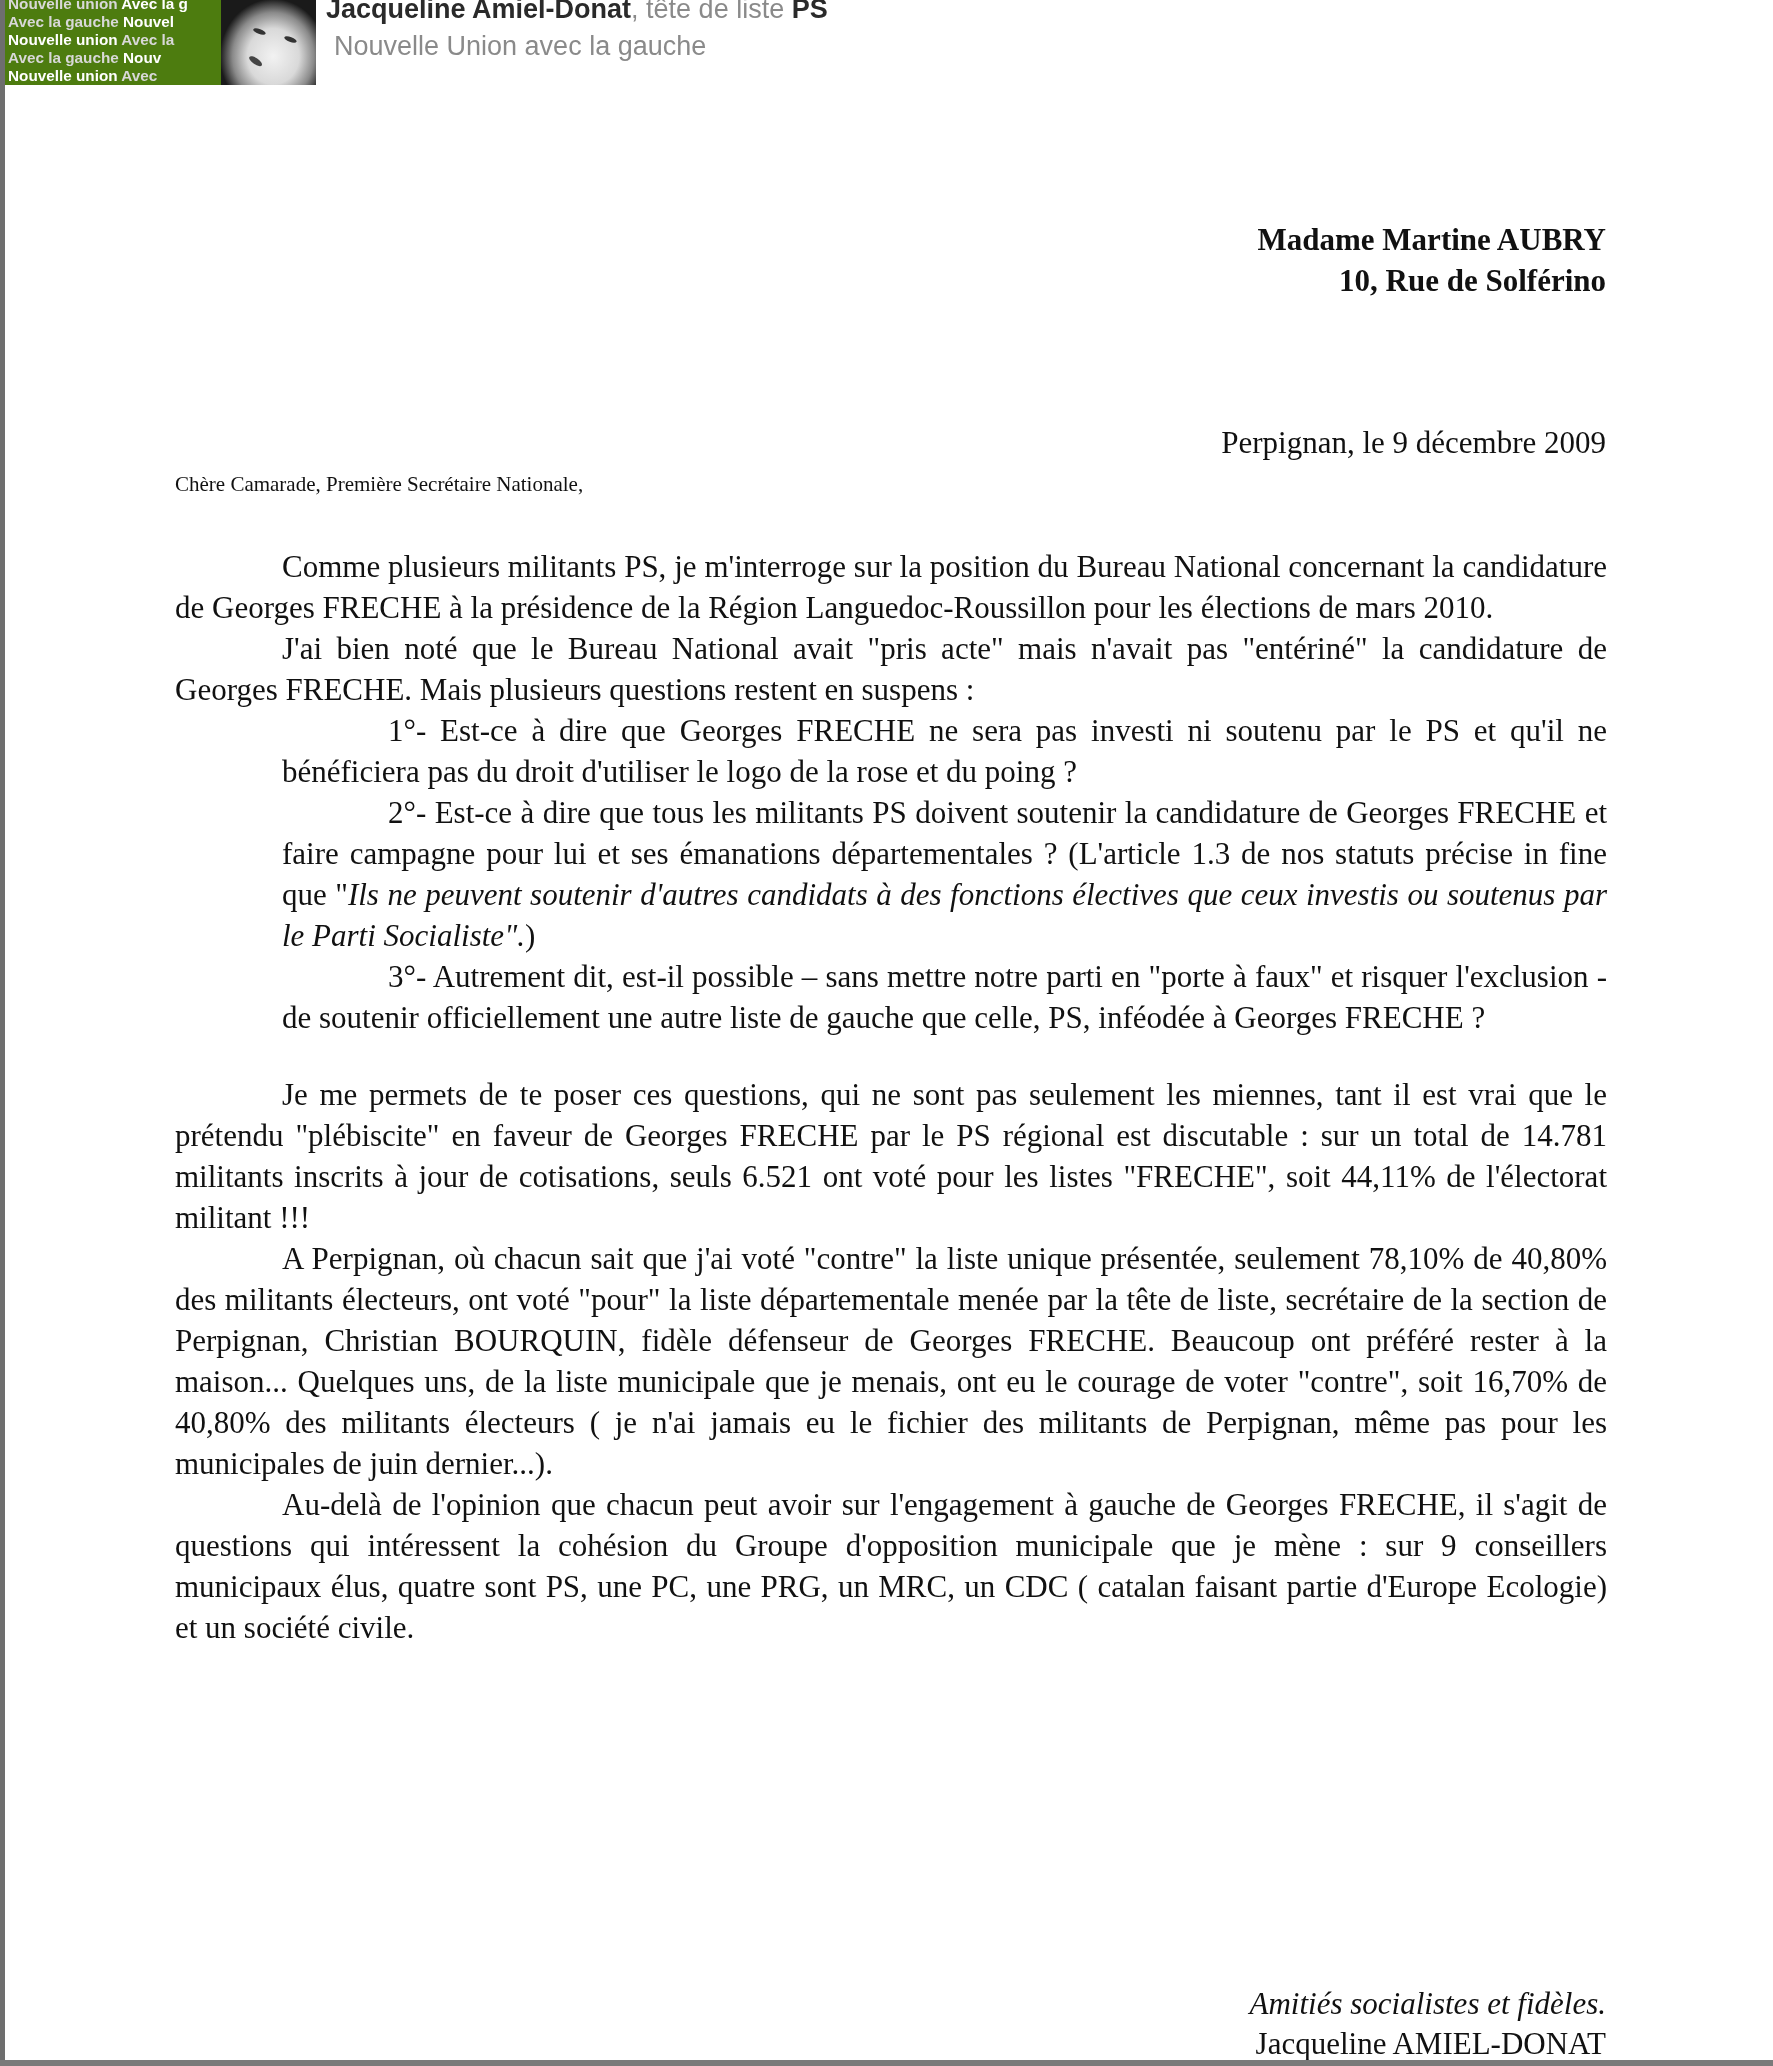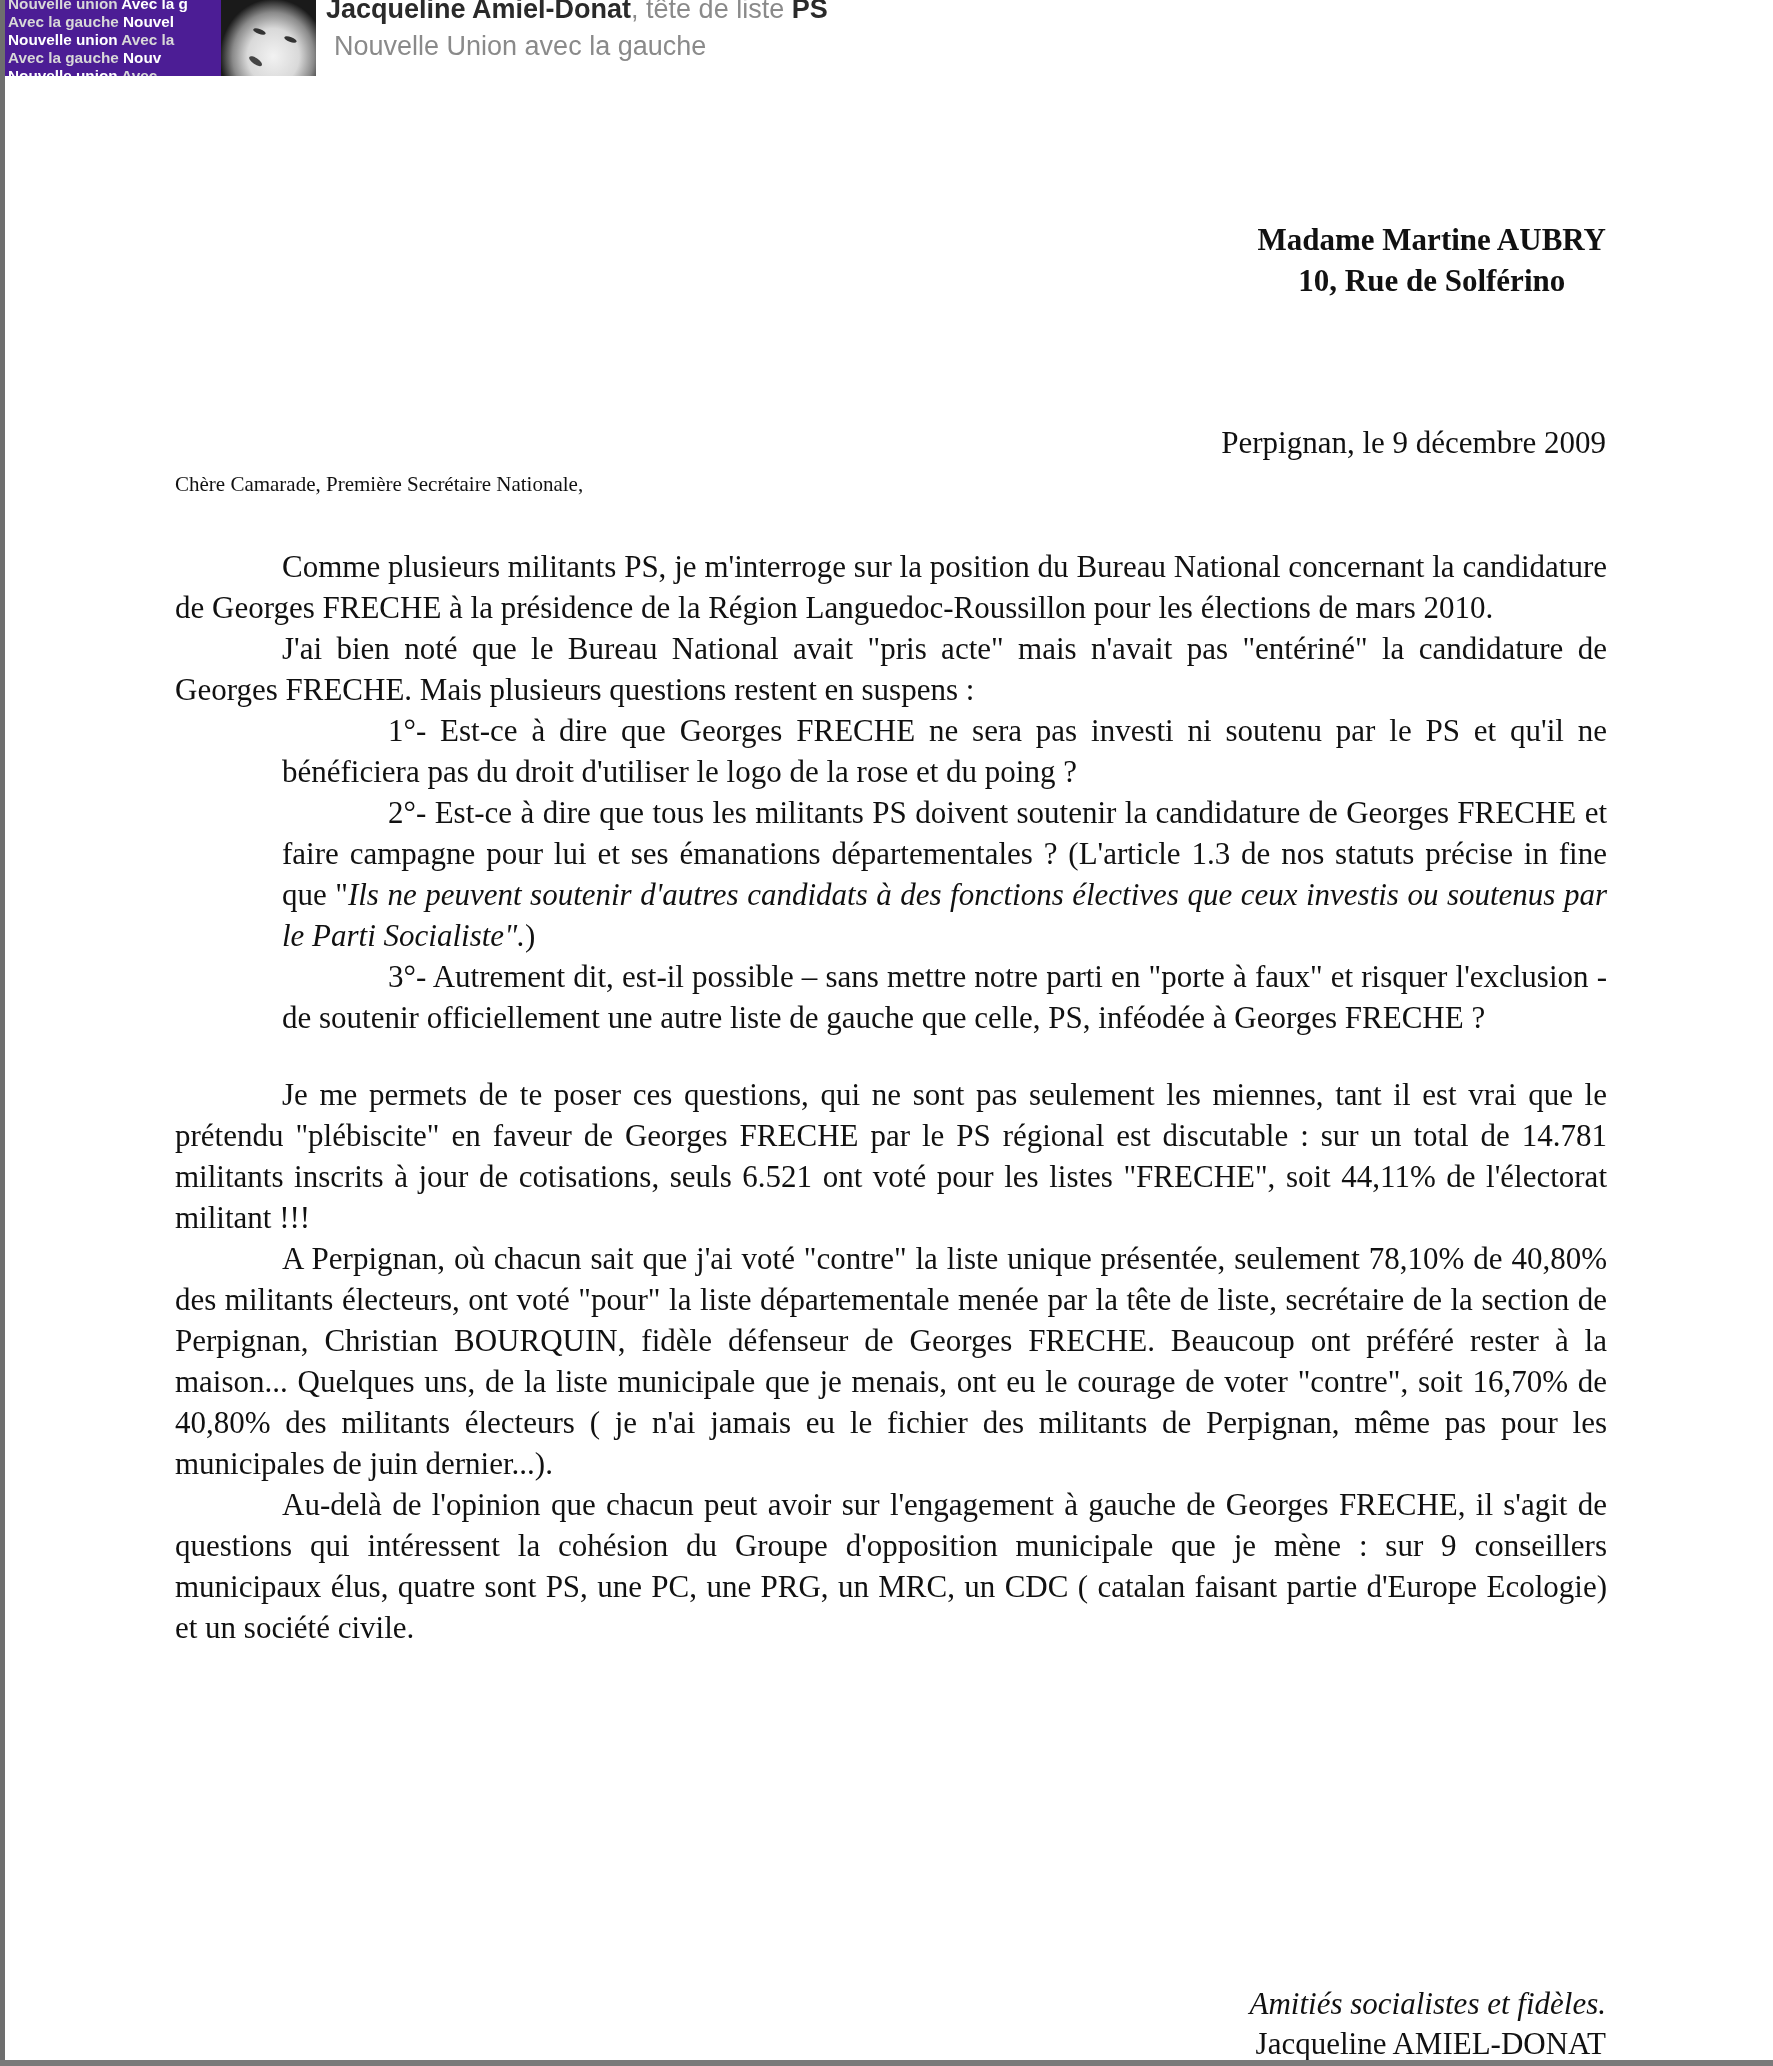--- a/index.html
+++ b/index.html
@@ -1,38 +1,38 @@
 <!DOCTYPE html>
 <html style="font-size:13px"><head>
 <meta charset="utf-8">
 <style>
   html, body { margin: 0; padding: 0; background: #ffffff; }
   body { width: 1773px; height: 2066px; position: relative; overflow: hidden; }
   .page-border-left { position: absolute; left: 0; top: 0; width: 4.8px; height: 2066px; background: #6e6e6e; }
   .page-border-bottom { position: absolute; left: 0; bottom: 0; width: 1773px; height: 6.4px; background: #7a7a7a; }
 
   
-  .logo { position: absolute; left: 4.8px; top: 0; width: 311px; height: 76px; background: #4c1d95; overflow: hidden; }
+  .logo { position: absolute; left: 4.8px; top: 0; width: 311px; height: 85px; background: #4d7c0f; overflow: hidden; }
   .logo-text { position: absolute; left: 3.2px; top: -4.8px; width: 210px; font-family: "Liberation Sans", sans-serif; font-weight: bold; font-size: 15.3px; line-height: 18px; color: #d8d8d8; white-space: nowrap; }
   .logo-text .w { color: #ffffff; }
   .logo-face { position: absolute; left: 216px; top: 0; width: 95px; height: 94px;
     background: radial-gradient(ellipse at 55% 60%, #f2f2f2 0%, #d9d9d9 35%, #8a8a8a 55%, #1a1a1a 72%); }
   .logo-face .eye1, .logo-face .eye2 { position: absolute; width: 13px; height: 4.8px; background: #333; border-radius: 50%; }
   .logo-face .eye1 { left: 32px; top: 29px; transform: rotate(20deg); }
   .logo-face .eye2 { left: 63px; top: 37px; transform: rotate(20deg); }
   .logo-face .mouth { position: absolute; left: 27px; top: 58px; width: 14.5px; height: 6.4px; background: #444; border-radius: 50%; transform: rotate(35deg); }
 
   .header-line1 { position: absolute; left: 326px; top: -6.4px; font-family: "Liberation Sans", sans-serif; font-size: 27px; color: #8a8a8a; white-space: nowrap; }
   .header-line1 .name { font-weight: bold; color: #2a2a2a; }
   .header-line1 .ps { font-weight: bold; color: #2a2a2a; }
   .header-line2 { position: absolute; left: 334px; top: 31px; font-family: "Liberation Sans", sans-serif; font-size: 27px; color: #8a8a8a; white-space: nowrap; }
 
   
   .serif { font-family: "Liberation Serif", serif; color: #111; }
-  .address { position: absolute; right: 167px; top: 219px; text-align: center; font-family: "Liberation Serif", serif; font-weight: bold; font-size: 31px; line-height: 41px; color: #111; }
+  .address { position: absolute; right: 167px; top: 219px; text-align: right; font-family: "Liberation Serif", serif; font-weight: bold; font-size: 31px; line-height: 41px; color: #111; }
   .date { position: absolute; right: 167px; top: 422px; font-size: 31px; line-height: 41px; }
   .salutation { position: absolute; left: 175px; top: 464px; font-size: 21px; line-height: 41px; }
 
   .body { position: absolute; left: 175px; top: 546px; width: 1432px; font-family: "Liberation Serif", serif; font-size: 31px; line-height: 41px; color: #111; text-align: justify; }
   .body p { margin: 0; text-indent: 107px; }
   .body p.item { margin-left: 107px; text-indent: 106px; }
   .body p.gap { margin-top: 36px; }
   .body em { font-style: italic; }
 
   .closing { position: absolute; right: 167px; top: 1983px; font-family: "Liberation Serif", serif; font-style: italic; font-size: 31px; line-height: 41px; color: #111; text-align: right; }

